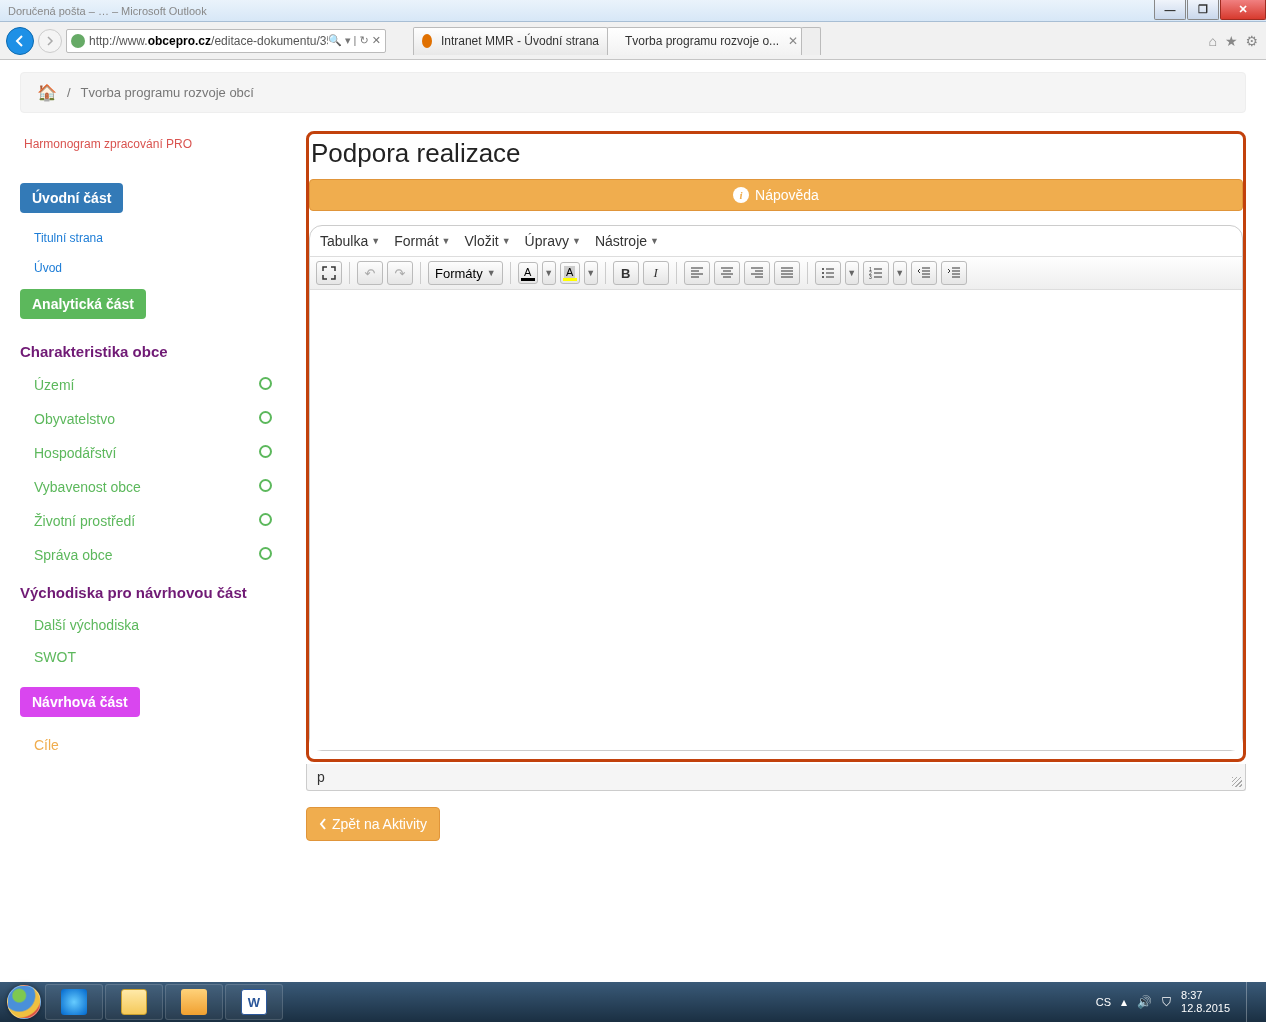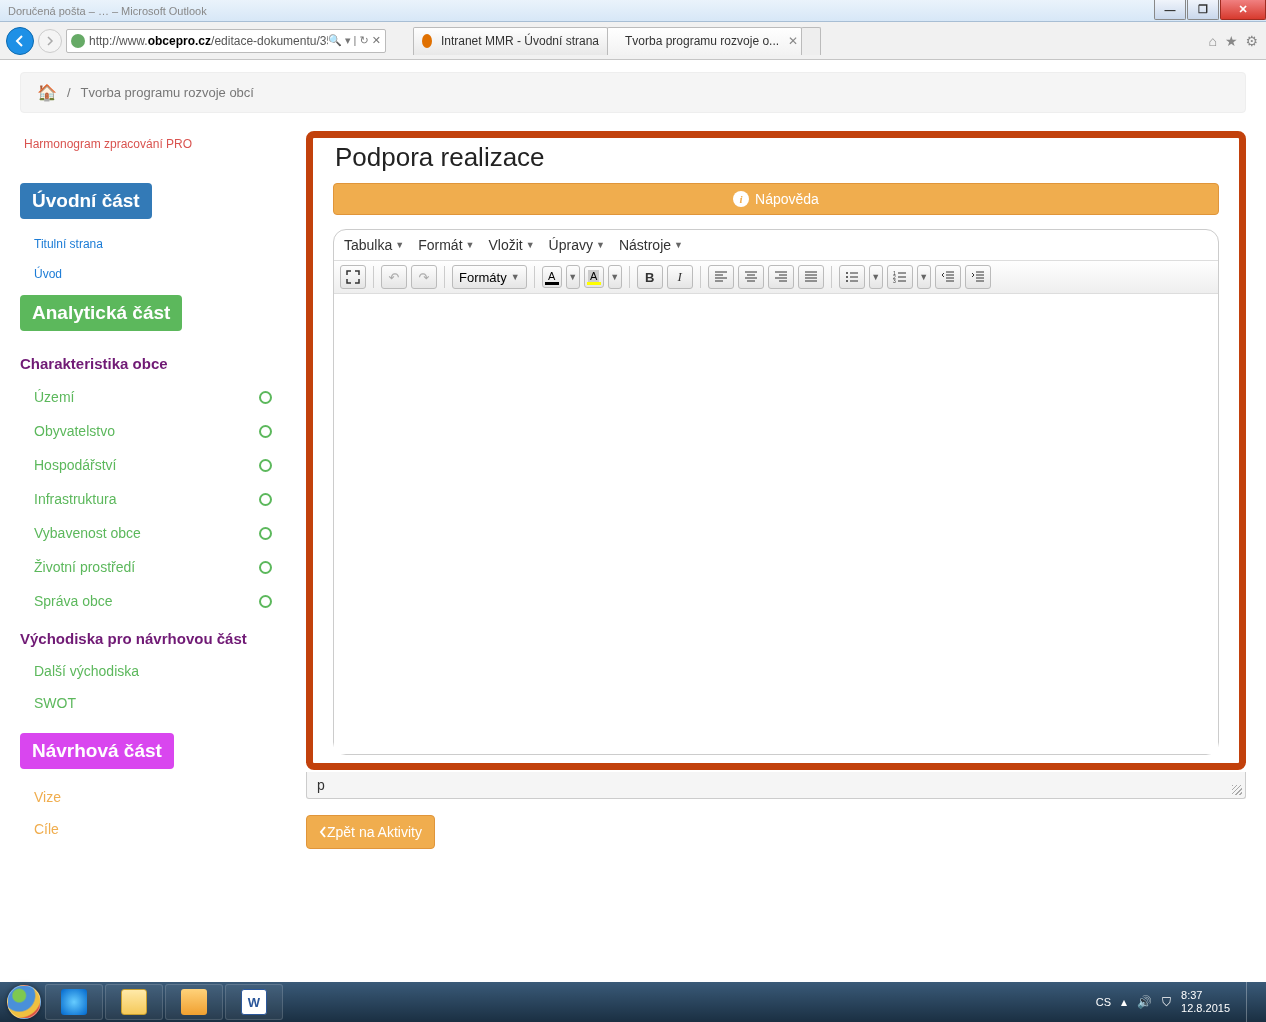--- a/index.html
+++ b/index.html
@@ -32,51 +32,51 @@
 
 
 .page { display:flex; flex-direction:column; padding: 12px 20px 0 20px; height: calc(100% - 22px - 38px - 40px); overflow:auto; }
 .breadcrumb { background:#f5f5f5; border:1px solid #eee; border-radius:4px; padding:10px 16px; display:flex; align-items:center; gap:10px; color:#777; margin-bottom:18px; }
 .home-ico { color:#1c7cd6; font-size:16px; }
 
 .layout { display:flex; gap:26px; }
 .sidebar { width:260px; flex-shrink:0; }
 .side-link { display:block; color:#1c7cd6; padding:6px 4px 10px; font-size:12px; text-decoration:none; }
 .side-link.red { color:#d9534f; margin-bottom:18px; }
-.pill { display:inline-block; border-radius:4px; padding:7px 12px; font-size:19px; color:#fff; font-weight:bold; margin:4px 0 12px; }
+.pill { display:inline-block; border-radius:4px; padding:7px 12px; font-size:14px; color:#fff; font-weight:bold; margin:4px 0 12px; }
 .pill.blue { background:#337ab7; }
 .pill.green { background:#5cb85c; }
 .pill.orange { background:#d946ef; }
 .section-title { color:#701a75; font-weight:bold; font-size:15px; margin:12px 0 8px; }
-.side-item { display:flex; justify-content:space-between; align-items:center; padding:9px 4px 9px 14px; color:#5cb85c; font-size:14px; cursor:pointer; }
+.side-item { display:flex; justify-content:space-between; padding:9px 4px 9px 14px; color:#5cb85c; font-size:14px; cursor:pointer; }
 .circle { width:13px; height:13px; border:2px solid #5cb85c; border-radius:50%; margin-right:4px; }
 .side-plain { padding:8px 4px 8px 14px; color:#5cb85c; font-size:14px; }
 
 .main { flex:1; }
-.frame { border:7px solid #c2410c; border-radius:8px; padding:4px 20px 8px; }
+.frame { border:3px solid #c2410c; border-radius:8px; padding:4px 0 8px; }
 .h1 { font-size:26px; font-weight:normal; color:#222; margin:0 0 10px 2px; }
 .help-btn { background:#f0ad4e; color:#fff; border:1px solid #e0953a; border-radius:4px; text-align:center; padding:7px; font-size:14px; margin-bottom:14px; display:flex; align-items:center; justify-content:center; gap:6px; }
 .info-ico { display:inline-flex; width:16px; height:16px; border-radius:50%; background:#fff; color:#f0ad4e; align-items:center; justify-content:center; font-weight:bold; font-size:11px; font-style:italic; font-family:serif; }
 
 .editor-box { border:1px solid #ccc; border-radius:13px; }
 .menu-row { display:flex; gap:14px; padding:7px 10px; border-bottom:1px solid #ddd; font-size:14px; color:#333; }
 .menu-item { display:flex; align-items:center; gap:3px; cursor:pointer; }
 .caret { font-size:9px; color:#666; }
 .tool-row { display:flex; align-items:center; padding:4px 6px; border-bottom:1px solid #ddd; background:linear-gradient(#fefefe,#eee); gap:4px; flex-wrap:wrap; }
 .tbtn { width:26px; height:24px; border:1px solid #bbb; background:linear-gradient(#fdfdfd,#e5e5e5); border-radius:3px; display:flex; align-items:center; justify-content:center; font-size:13px; color:#333; cursor:pointer; }
 .tsep { width:1px; height:22px; background:#ccc; margin:0 3px; }
 .tdrop { height:24px; border:1px solid #bbb; background:linear-gradient(#fdfdfd,#e5e5e5); border-radius:3px; display:flex; align-items:center; padding:0 6px; gap:4px; font-size:13px; }
 .color-swatch { width:20px; height:22px; display:flex; flex-direction:column; align-items:center; justify-content:center; border:1px solid #bbb; border-radius:3px; background:linear-gradient(#fdfdfd,#e5e5e5); }
 .color-swatch .bar { width:14px; height:3px; background:#000; }
 .color-swatch.bg .bar { background:#ff0; }
 .ed-area { height:460px; background:#fff; }
 .status-row { border:1px solid #ccc; border-top:none; background:#f5f5f5; padding:5px 10px; font-size:14px; color:#333; position:relative; border-radius:0 0 3px 3px; margin-top:2px; }
 .resize { position:absolute; right:3px; bottom:3px; width:10px; height:10px; background:repeating-linear-gradient(135deg,#aaa 0 1px,transparent 1px 3px); }
 
-.back-btn { background:#f0ad4e; color:#fff; border:1px solid #e0953a; border-radius:4px; padding:8px 12px; font-size:14px; margin-top:16px; display:inline-flex; align-items:center; }
+.back-btn { background:#f0ad4e; color:#fff; border:1px solid #e0953a; border-radius:4px; padding:8px 12px; font-size:14px; margin-top:16px; display:inline-flex; gap:5px; align-items:center; }
 
 
 .taskbar { position:fixed; bottom:0; left:0; right:0; height:40px; background:linear-gradient(#3a5a78,#1a2f42); display:flex; align-items:center; padding:0 4px; }
 .start { width:40px; height:40px; display:flex; align-items:center; justify-content:center; }
 .orb { width:34px; height:34px; border-radius:50%; background:radial-gradient(circle at 35% 30%, #7ec850 0 20%, #4a90d9 25% 50%, #f0c040 55% 70%, #d95040 75% 100%); border:1px solid rgba(255,255,255,.3); box-shadow:0 0 5px rgba(0,0,0,.5); }
 .task-item { width:58px; height:36px; margin:0 1px; border:1px solid rgba(255,255,255,.15); border-radius:3px; display:flex; align-items:center; justify-content:center; background:rgba(255,255,255,.06); }
 .task-ico { width:26px; height:26px; border-radius:3px; }
 .tray { margin-left:auto; display:flex; align-items:center; gap:10px; color:#fff; font-size:11px; padding-right:6px; }
 .tray-ico { font-size:12px; }
 .clock { text-align:left; line-height:1.2; }
@@ -158,43 +158,38 @@
           </div>
           <div class="side-item">
             <span>Obyvatelstvo</span>
             <span class="circle"></span>
           </div>
           <div class="side-item">
             <span>Hospodářství</span>
             <span class="circle"></span>
           </div>
           <div class="side-item">
-            <span>Infrastruktura</span>
-            <span class="circle"></span>
-          </div>
-          <div class="side-item">
             <span>Vybavenost obce</span>
             <span class="circle"></span>
           </div>
           <div class="side-item">
             <span>Životní prostředí</span>
             <span class="circle"></span>
           </div>
           <div class="side-item">
             <span>Správa obce</span>
             <span class="circle"></span>
           </div>
         </div>
 
       <div class="section-title">Východiska pro návrhovou část</div>
       <div class="side-plain">Další východiska</div>
       <div class="side-plain">SWOT</div>
 
       <span class="pill orange" style="margin-top:14px">Návrhová část</span>
-      <div class="side-plain" style="color:#f0ad4e">Vize</div>
       <div class="side-plain" style="color:#f0ad4e">Cíle</div>
     </div>
 
     <div class="main">
       <div class="frame">
         <div class="h1">Podpora realizace</div>
         <div class="help-btn">
           <span class="info-ico">i</span>
           <span>Nápověda</span>
         </div>

